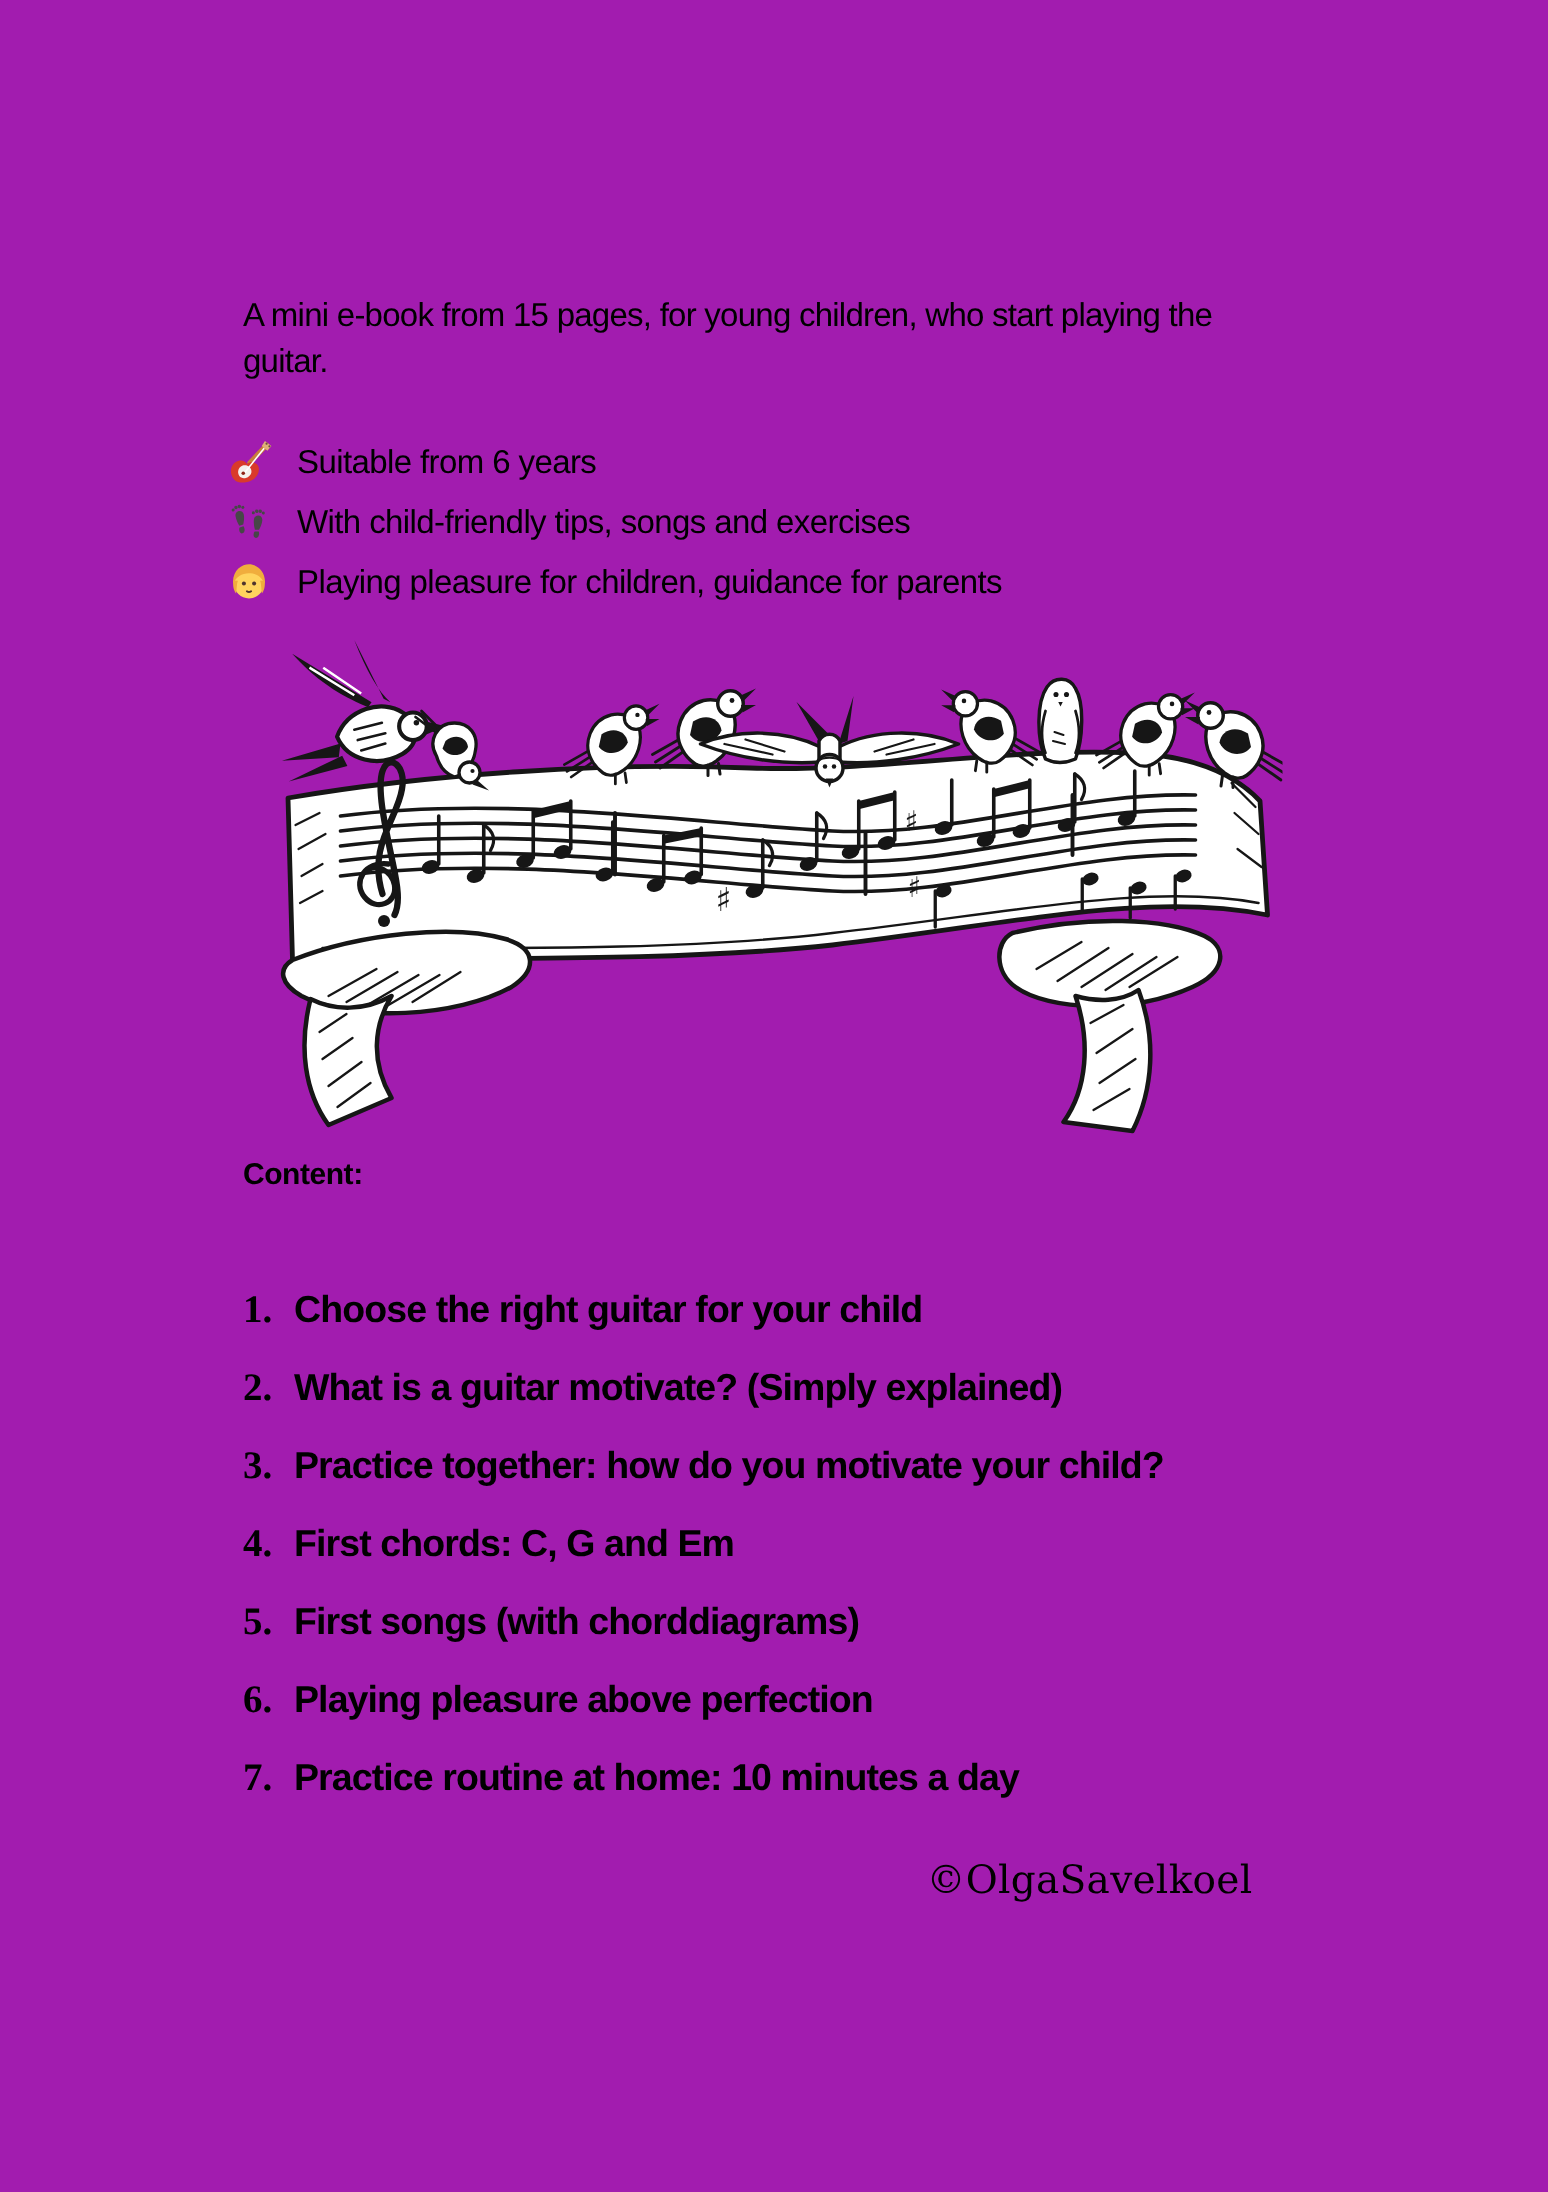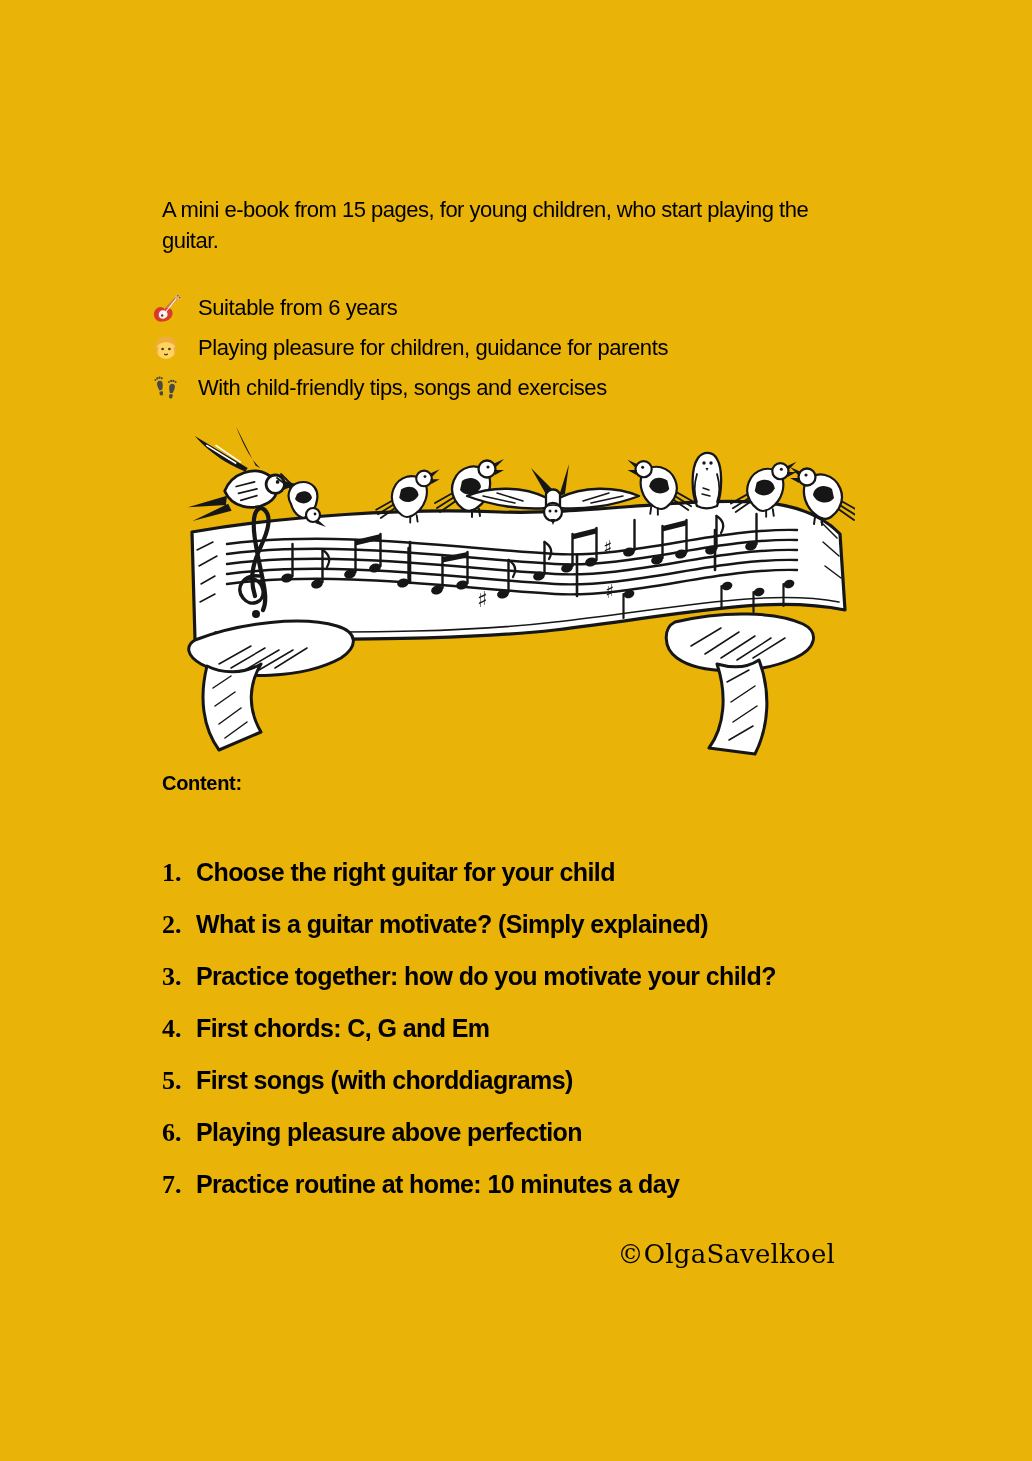--- a/index.html
+++ b/index.html
@@ -1,20 +1,20 @@
 <!DOCTYPE html>
 <html><head>
 <meta charset="utf-8">
 <style>
   * { margin:0; padding:0; box-sizing:border-box; }
   html,body { background:#ffffff; }
   body { font-family:"Liberation Sans", sans-serif; color:#000; }
   .page {
     position:relative; width:1032px; height:1461px;
-    background:#eab308; overflow:hidden; margin:0 auto;
+    background:#a21caf; overflow:hidden; margin:0 auto;
   }
   .intro {
     position:absolute; left:162px; top:194px; width:696px;
     font-size:22px; line-height:31px; letter-spacing:-0.5px; color:#000;
   }
   .features { position:absolute; left:152px; top:288px; }
   .feature-row { display:flex; align-items:center; height:40px; }
   .feature-icon { width:34px; height:30px; display:flex; align-items:center; justify-content:flex-start; flex:0 0 34px; }
   .feature-icon svg { display:block; }
   .feature-text { font-size:22px; letter-spacing:-0.4px; padding-left:12px;text-align:center; }
@@ -55,35 +55,20 @@
           <path d="M23,1 L27,4 L24.5,7 L21,4 Z" fill="#e0b277"></path>
           <circle cx="24" cy="2.6" r="0.7" fill="#6d4c41"></circle>
             <circle cx="25.8" cy="4.2" r="0.7" fill="#6d4c41"></circle>
           <path d="M5,26 C1,23 0.6,17 4.6,14.2 C7.4,12.2 10.6,13 11.8,15.2 C13.8,13.2 17.8,14 19,17 C20.2,21 17,25.4 12,26.4 C9.2,27 7,27 5,26 Z" fill="#d93a2b"></path>
           <path d="M7.6,23.4 C5.6,21.6 5.8,17.6 8.8,16.4 C11.6,15.3 14.6,17.2 14.6,20 C14.6,22.8 10.2,25.4 7.6,23.4 Z" fill="#f4f1ee"></path>
           <path d="M10.5,20.5 L22.5,5.5" stroke="#fefefe" stroke-width="1"></path>
           <circle cx="9.5" cy="21" r="1.1" fill="#8e2418"></circle>
         </svg>
       </span>
       <span class="feature-text">Suitable from 6 years</span>
-    </div>
-
-    <div class="feature-row">
-      <span class="feature-icon">
-        <svg width="28" height="28" viewBox="0 0 28 28" aria-hidden="true">
-          <circle cx="14" cy="15" r="10" fill="#ffd45e"></circle>
-          <path d="M3.4,15.5 C2.6,6.5 9,2.2 14,2.2 C19,2.2 25.4,6.5 24.6,15.5 C22.6,10.5 19,8.2 14,8.2 C9,8.2 5.4,10.5 3.4,15.5 Z" fill="#f0ad3d"></path>
-          <path d="M3.6,13 C3,17 4,20 5.4,21.6 C5.9,18.6 5.7,15.6 6.6,13.2 Z" fill="#f0ad3d"></path>
-          <path d="M24.4,13 C25,17 24,20 22.6,21.6 C22.1,18.6 22.3,15.6 21.4,13.2 Z" fill="#f0ad3d"></path>
-          <circle cx="10.6" cy="15" r="1.35" fill="#4e342e"></circle>
-          <circle cx="17.4" cy="15" r="1.35" fill="#4e342e"></circle>
-          <path d="M12.6,20.2 C13.5,20.9 14.5,20.9 15.4,20.2" stroke="#4e342e" stroke-width="1.3" fill="none" stroke-linecap="round"></path>
-        </svg>
-      </span>
-      <span class="feature-text">Playing pleasure for children, guidance for parents</span>
     </div>
 
     <div class="feature-row">
       <span class="feature-icon">
         <svg width="28" height="28" viewBox="0 0 28 28" aria-hidden="true">
           <g fill="#474747" transform="rotate(-8 8 14)">
             <path d="M5.6,9.6 C5.6,5.8 11,5.6 11.2,9.4 C11.3,12 10.6,14 9.9,16 L7.2,16.4 C6.3,14.2 5.6,12 5.6,9.6 Z"></path>
             <path d="M7.2,17.6 L9.9,17.2 C10.6,18.4 10.7,21.4 8.7,21.7 C6.7,22 6.3,19 7.2,17.6 Z"></path>
             <circle cx="4.6" cy="5.4" r="1.0"></circle>
               <circle cx="6.7" cy="4.0" r="1.15"></circle>
@@ -95,20 +80,35 @@
             <path d="M18.4,20.6 L21.1,20.2 C21.8,21.4 21.9,24.4 19.9,24.7 C17.9,25 17.5,22 18.4,20.6 Z"></path>
             <circle cx="15.8" cy="8.4" r="1.0"></circle>
               <circle cx="17.9" cy="7.0" r="1.15"></circle>
               <circle cx="20.2" cy="6.7" r="1.15"></circle>
               <circle cx="22.4" cy="7.6" r="1.0"></circle>
           </g>
         </svg>
       </span>
       <span class="feature-text">With child-friendly tips, songs and exercises</span>
     </div>
+
+    <div class="feature-row">
+      <span class="feature-icon">
+        <svg width="28" height="28" viewBox="0 0 28 28" aria-hidden="true">
+          <circle cx="14" cy="15" r="10" fill="#ffd45e"></circle>
+          <path d="M3.4,15.5 C2.6,6.5 9,2.2 14,2.2 C19,2.2 25.4,6.5 24.6,15.5 C22.6,10.5 19,8.2 14,8.2 C9,8.2 5.4,10.5 3.4,15.5 Z" fill="#f0ad3d"></path>
+          <path d="M3.6,13 C3,17 4,20 5.4,21.6 C5.9,18.6 5.7,15.6 6.6,13.2 Z" fill="#f0ad3d"></path>
+          <path d="M24.4,13 C25,17 24,20 22.6,21.6 C22.1,18.6 22.3,15.6 21.4,13.2 Z" fill="#f0ad3d"></path>
+          <circle cx="10.6" cy="15" r="1.35" fill="#4e342e"></circle>
+          <circle cx="17.4" cy="15" r="1.35" fill="#4e342e"></circle>
+          <path d="M12.6,20.2 C13.5,20.9 14.5,20.9 15.4,20.2" stroke="#4e342e" stroke-width="1.3" fill="none" stroke-linecap="round"></path>
+        </svg>
+      </span>
+      <span class="feature-text">Playing pleasure for children, guidance for parents</span>
+    </div>
   </div>
 
   <div class="illustration">
     <svg width="700" height="338" viewBox="0 0 700 338" aria-hidden="true">
 
       <path class="paper" stroke-width="3.2" d="M37,106 C130,90 250,82 345,86 C430,89 520,72 600,76 C640,78 668,90 685,108
            L690,184 C610,168 520,190 400,204 C290,216 150,212 40,214 Z"></path>
 
       <path class="ink" stroke-width="1.6" d="M60,206 C180,206 300,208 400,196 C510,184 610,162 684,176"></path>
 

